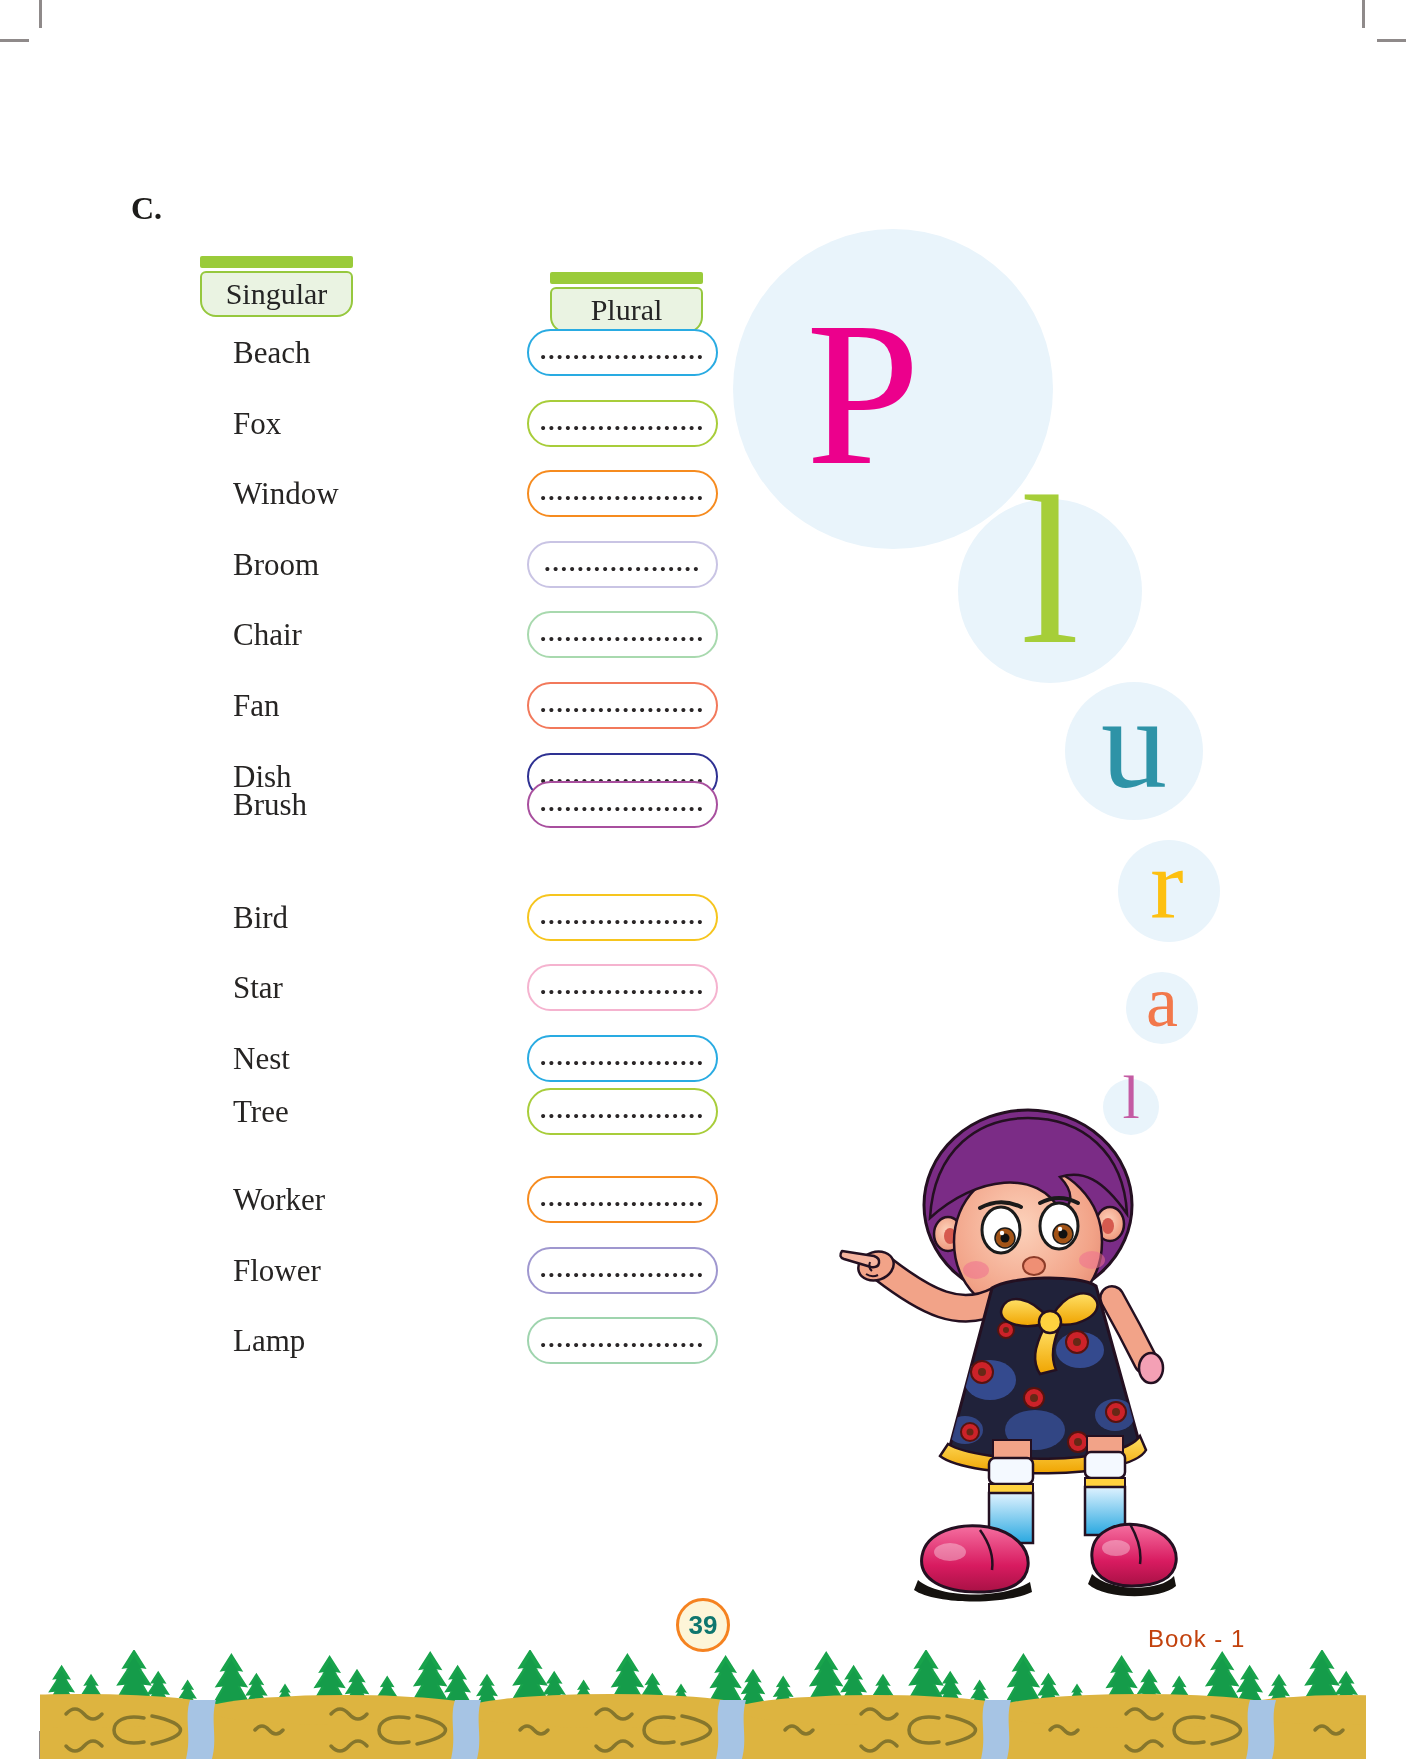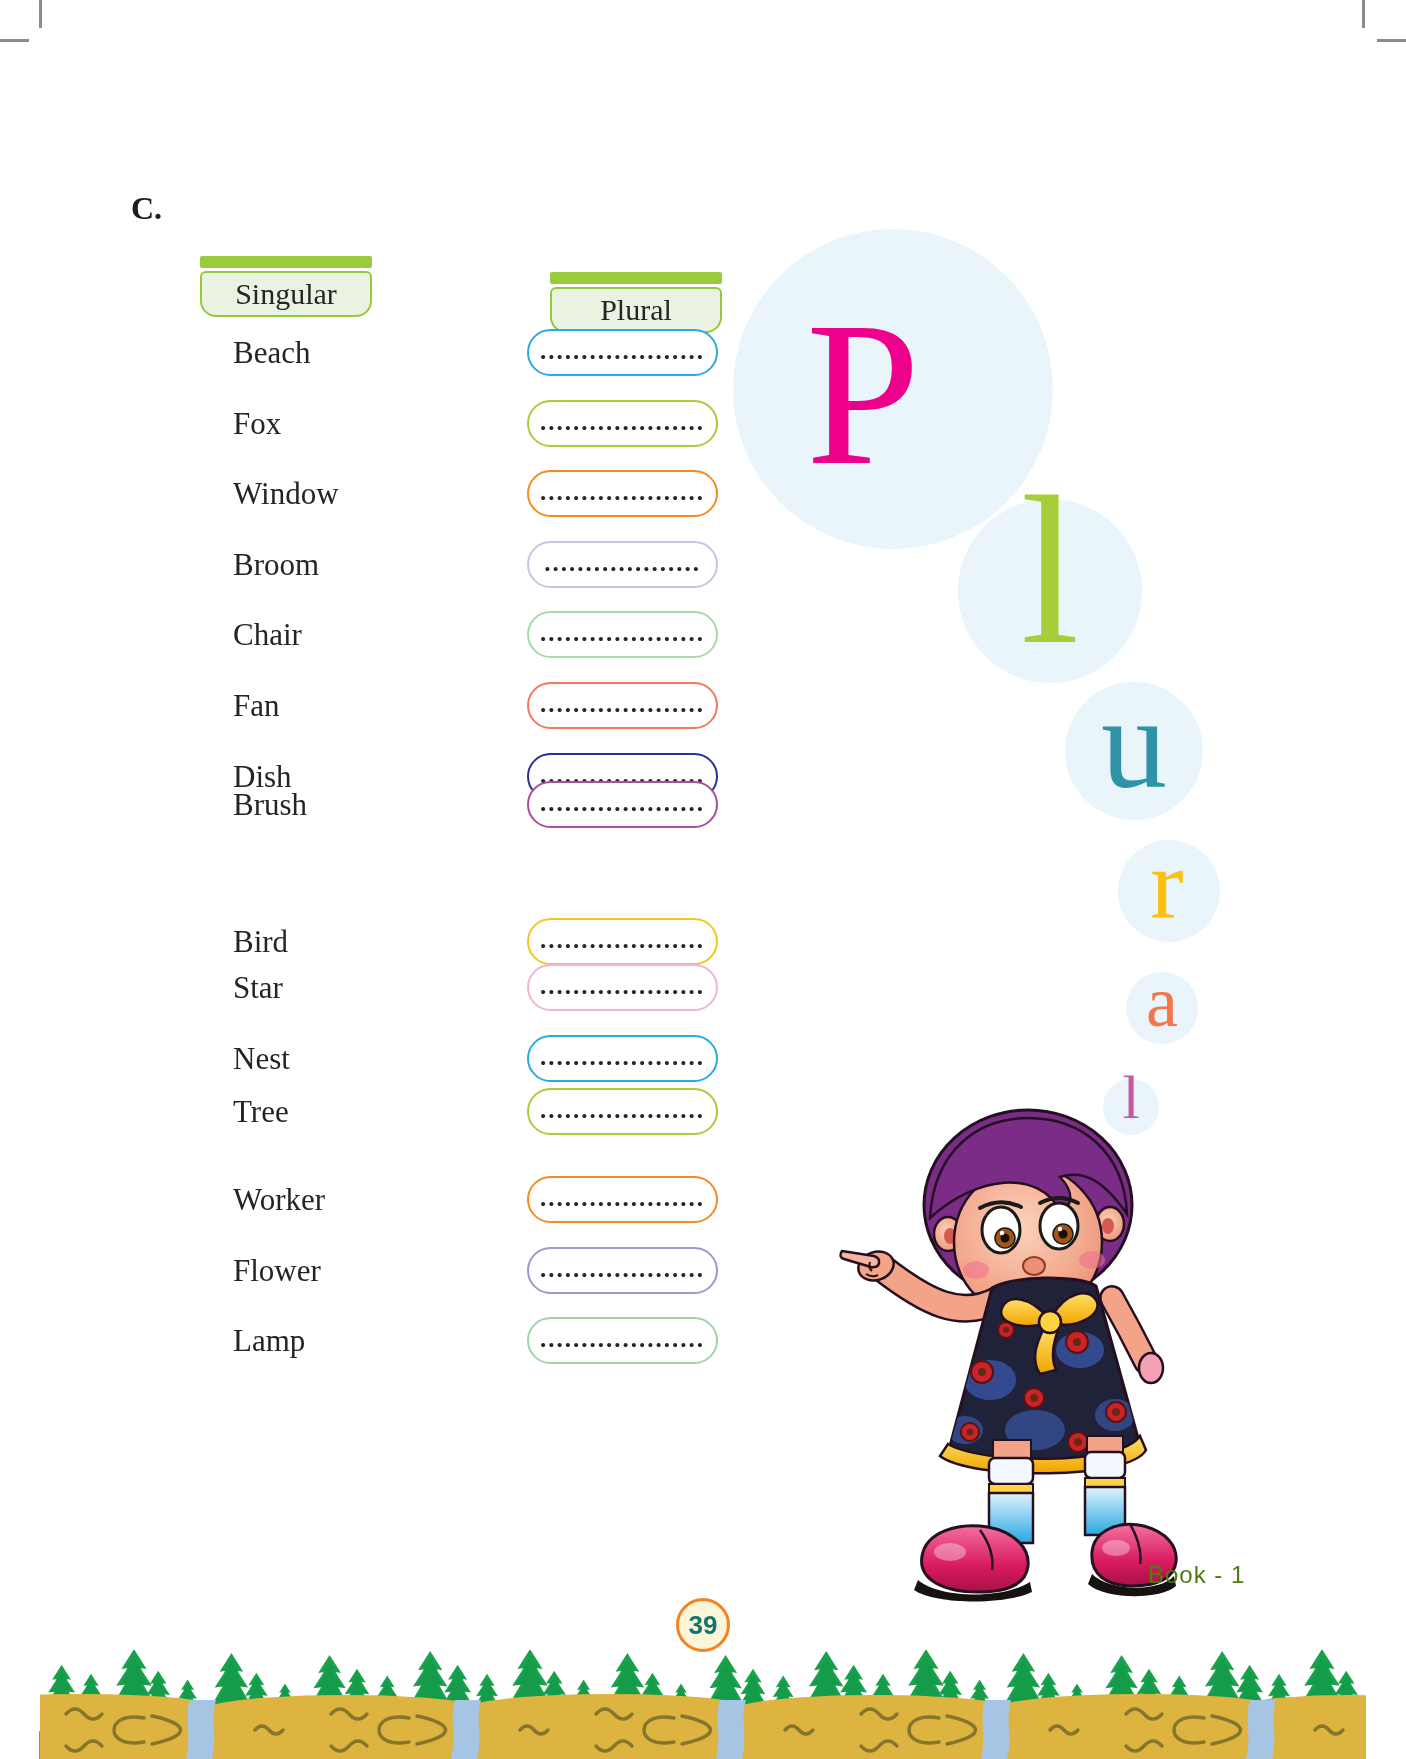--- a/index.html
+++ b/index.html
@@ -7,21 +7,21 @@
         font-family:"Liberation Serif", serif;}
 
   
   .cropmark{position:absolute;background:#8f8a8a;}
 
   
   #section-label{position:absolute;left:131px;top:190px;font-size:32px;font-weight:bold;color:#1d1c1a;}
   #instruction{position:absolute;left:196px;top:190px;font-size:32px;font-weight:bold;color:#ed1c24;}
 
   
-  .hdr{position:absolute;width:172px;}
+  .hdr{position:absolute;width:153px;}
   #hdr-singular{left:200px;top:256px;}
   #hdr-plural{left:550px;top:256px;margin-top:16px;}
   .hdr-bar{height:12px;background:#9acb3a;border-radius:2px;margin-bottom:3px;}
   .hdr-body{height:42px;background:#eaf3e2;border:2px solid #96c83e;
             border-radius:6px 6px 16px 16px;display:flex;align-items:center;justify-content:center;
             font-size:30px;color:#252525;}
 
   
   .row{position:absolute;left:0;width:100%;height:47px;}
   .word{position:absolute;left:233px;top:0;line-height:47px;font-size:31px;color:#262423;}
@@ -52,22 +52,22 @@
 
   
   #border-art{position:absolute;left:40px;top:1650px;width:1326px;height:109px;z-index:2;}
 
   
   #page-badge{position:absolute;left:676px;top:1598px;width:54px;height:54px;border-radius:50%;
               background:#fdf5d8;border:3px solid #f58220;box-sizing:border-box;z-index:5;
               display:flex;align-items:center;justify-content:center;
               font-family:"Liberation Sans",sans-serif;font-weight:bold;font-size:26px;color:#0f766e;}
 
-  #book-label{position:absolute;left:1148px;top:1561px;z-index:5;
-              font-family:"Liberation Sans",sans-serif;font-size:24px;color:#4d7c0f;letter-spacing:1px;}
+  #book-label{position:absolute;left:1148px;top:1625px;z-index:5;
+              font-family:"Liberation Sans",sans-serif;font-size:24px;color:#c2410c;letter-spacing:1px;}
 </style>
 </head>
 <body>
 
 <div id="page">
 
   <div class="cropmark" style="left:39px;top:0;width:3px;height:28px"></div>
   <div class="cropmark" style="left:0;top:39px;width:29px;height:3px"></div>
   <div class="cropmark" style="left:1362px;top:0;width:3px;height:28px"></div>
   <div class="cropmark" style="left:1377px;top:39px;width:29px;height:3px"></div>
@@ -148,21 +148,21 @@
         <div class="pill" style="border-color:#2e3192">
           <span class="dots">....................</span>
         </div>
       </div>
       <div class="row" style="top: 781px;">
         <div class="word">Brush</div>
         <div class="pill" style="border-color:#a84f9e">
           <span class="dots">....................</span>
         </div>
       </div>
-      <div class="row" style="top: 894px; margin-top: 24px;">
+      <div class="row" style="top: 894px;">
         <div class="word">Bird</div>
         <div class="pill" style="border-color:#f6c51e">
           <span class="dots">....................</span>
         </div>
       </div>
       <div class="row" style="top: 964px;">
         <div class="word">Star</div>
         <div class="pill" style="border-color:#f5b3cf">
           <span class="dots">....................</span>
         </div>

